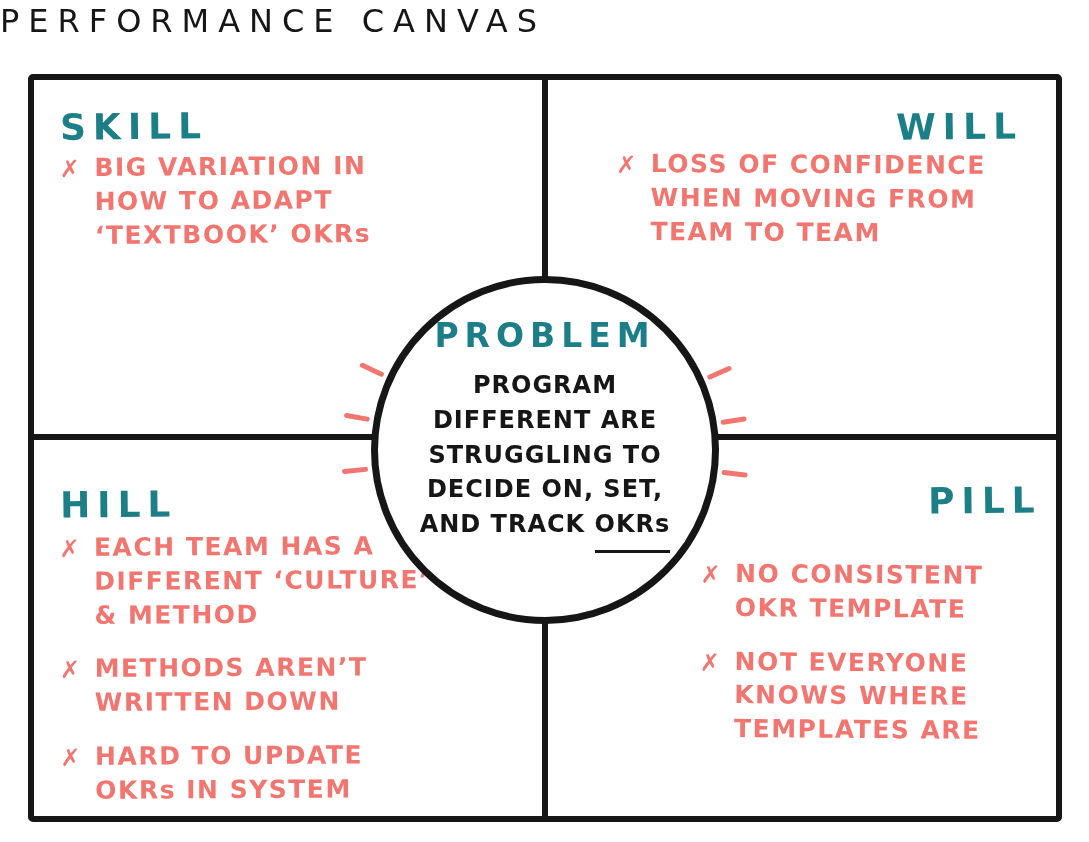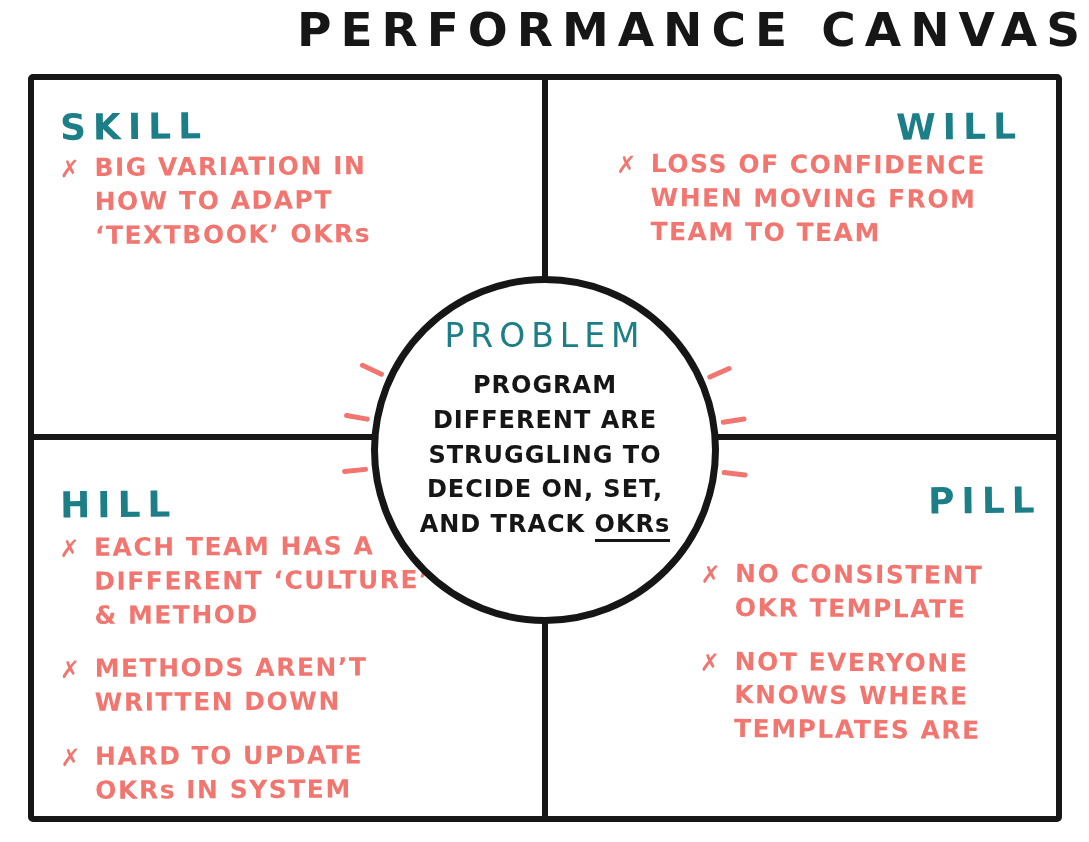--- a/index.html
+++ b/index.html
@@ -10,23 +10,23 @@
   .canvas {
     position: relative;
     width: 1089px;
     height: 842px;
     background: #ffffff;
     overflow: hidden;
   }
   .title {
     position: absolute;
     top: 2px; left: 0; right: 0;
-    text-align: right;
-    font-size: 47px;
-    font-weight: 700;
+    text-align: left;
+    font-size: 32px;
+    font-weight: 400;
     letter-spacing: 9px;
     color: var(--ink);
   }
   .frame {
     position: absolute;
     left: 28px; top: 74px;
     width: 1034px; height: 748px;
     border: 6px solid var(--ink);
     border-radius: 5px;
   }
@@ -90,40 +90,40 @@
   .bullets-hill  { left: 60px;  top: 530px; width: 375px; transform: rotate(-0.3deg); }
   .bullets-pill  { left: 700px; top: 558px; width: 330px; transform: rotate(0.4deg); }
   .bullet { display: flex; gap: 13px; }
   .bullet .x { flex: 0 0 auto; font-size: 24px; padding-top: 2px; }
   .center-label {
     position: absolute;
     left: 395px; top: 316px;
     width: 300px;
     text-align: center;
     font-size: 33px;
-    font-weight: 400;
+    font-weight: 700;
     letter-spacing: 6px;
     color: var(--heading-teal);
     z-index: 4;
   }
   .center-text {
     position: absolute;
     left: 398px; top: 368px;
     width: 294px;
     text-align: center;
     font-size: 24px;
     font-weight: 700;
     letter-spacing: 1px;
     line-height: 1.45;
     color: var(--ink);
     z-index: 4;
   }
   .center-text .u {
     border-bottom: 3px solid var(--ink);
-    padding-bottom: 1px;
+    padding-bottom: 12px;
   }
 </style>
 </head>
 <body>
 
 <div class="canvas">
 
   <div class="title">PERFORMANCE CANVAS</div>
 
   <div class="frame"></div>

